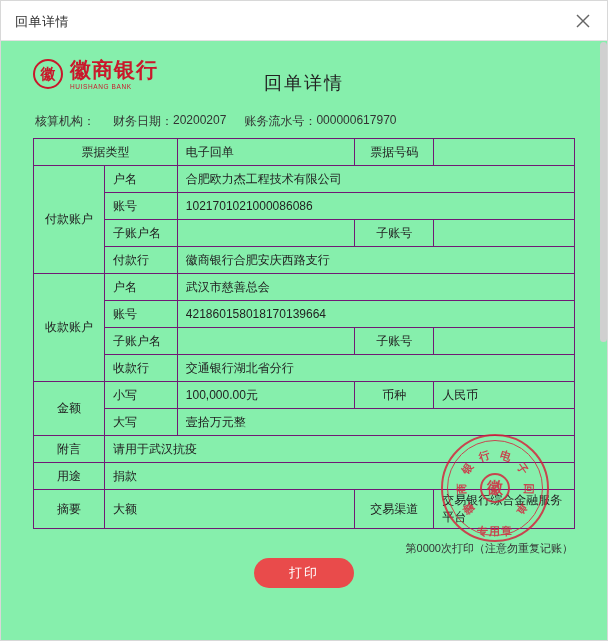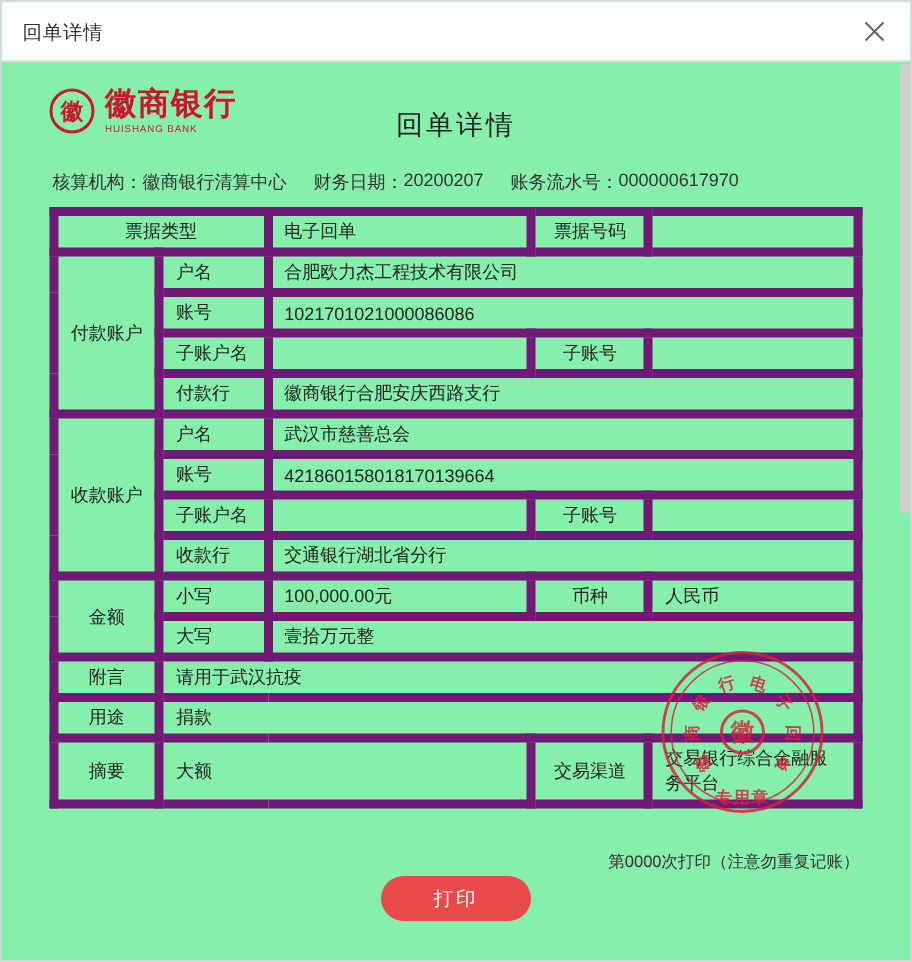--- a/index.html
+++ b/index.html
@@ -96,21 +96,21 @@
 
   
   table.receipt {
     width: 100%;
     border-collapse: collapse;
     font-size: 12px;
     color: #222;
     table-layout: fixed;
   }
   table.receipt td {
-    border: 6px solid #701a75;
+    border: 1px solid #701a75;
     height: 27px;
     padding: 2px 8px;
     vertical-align: middle;
     word-break: break-all;
   }
   td.lbl { text-align: center; color: #222; }
   td.lbl-left { text-align: left; }
   .c1 { width: 70px; }
   .c2 { width: 72px; }
   .c3 { width: 175px; }
@@ -167,21 +167,21 @@
     color: #d6203a;
     font-weight: bold;
     letter-spacing: 1px;
   }
 
   
   .print-note {
     text-align: right;
     font-size: 11px;
     color: #333;
-    margin-top: 28px;
+    margin-top: 12px;
     padding-right: 2px;
   }
   .btn-row {
     display: flex;
     justify-content: center;
     margin-top: 2px;
   }
   .print-btn {
     width: 100px; height: 30px;
     background: #e94b4b;
@@ -233,21 +233,20 @@
       <div class="bank-text-wrap">
         <div class="bank-name">徽商银行</div>
         <div class="bank-sub">HUISHANG BANK</div>
       </div>
     </div>
 
     <div class="doc-title">回单详情</div>
 
     <div class="meta-row">
       <span class="meta-item">核算机构：</span>
-      <span class="meta-item">徽商银行清算中心</span>
       <span class="meta-gap-1"></span>
       <span class="meta-item">财务日期：</span>
       <span class="meta-item">20200207</span>
       <span class="meta-gap-2"></span>
       <span class="meta-item">账务流水号：</span>
       <span class="meta-item">000000617970</span>
     </div>
 
     <table class="receipt">
       <colgroup>

